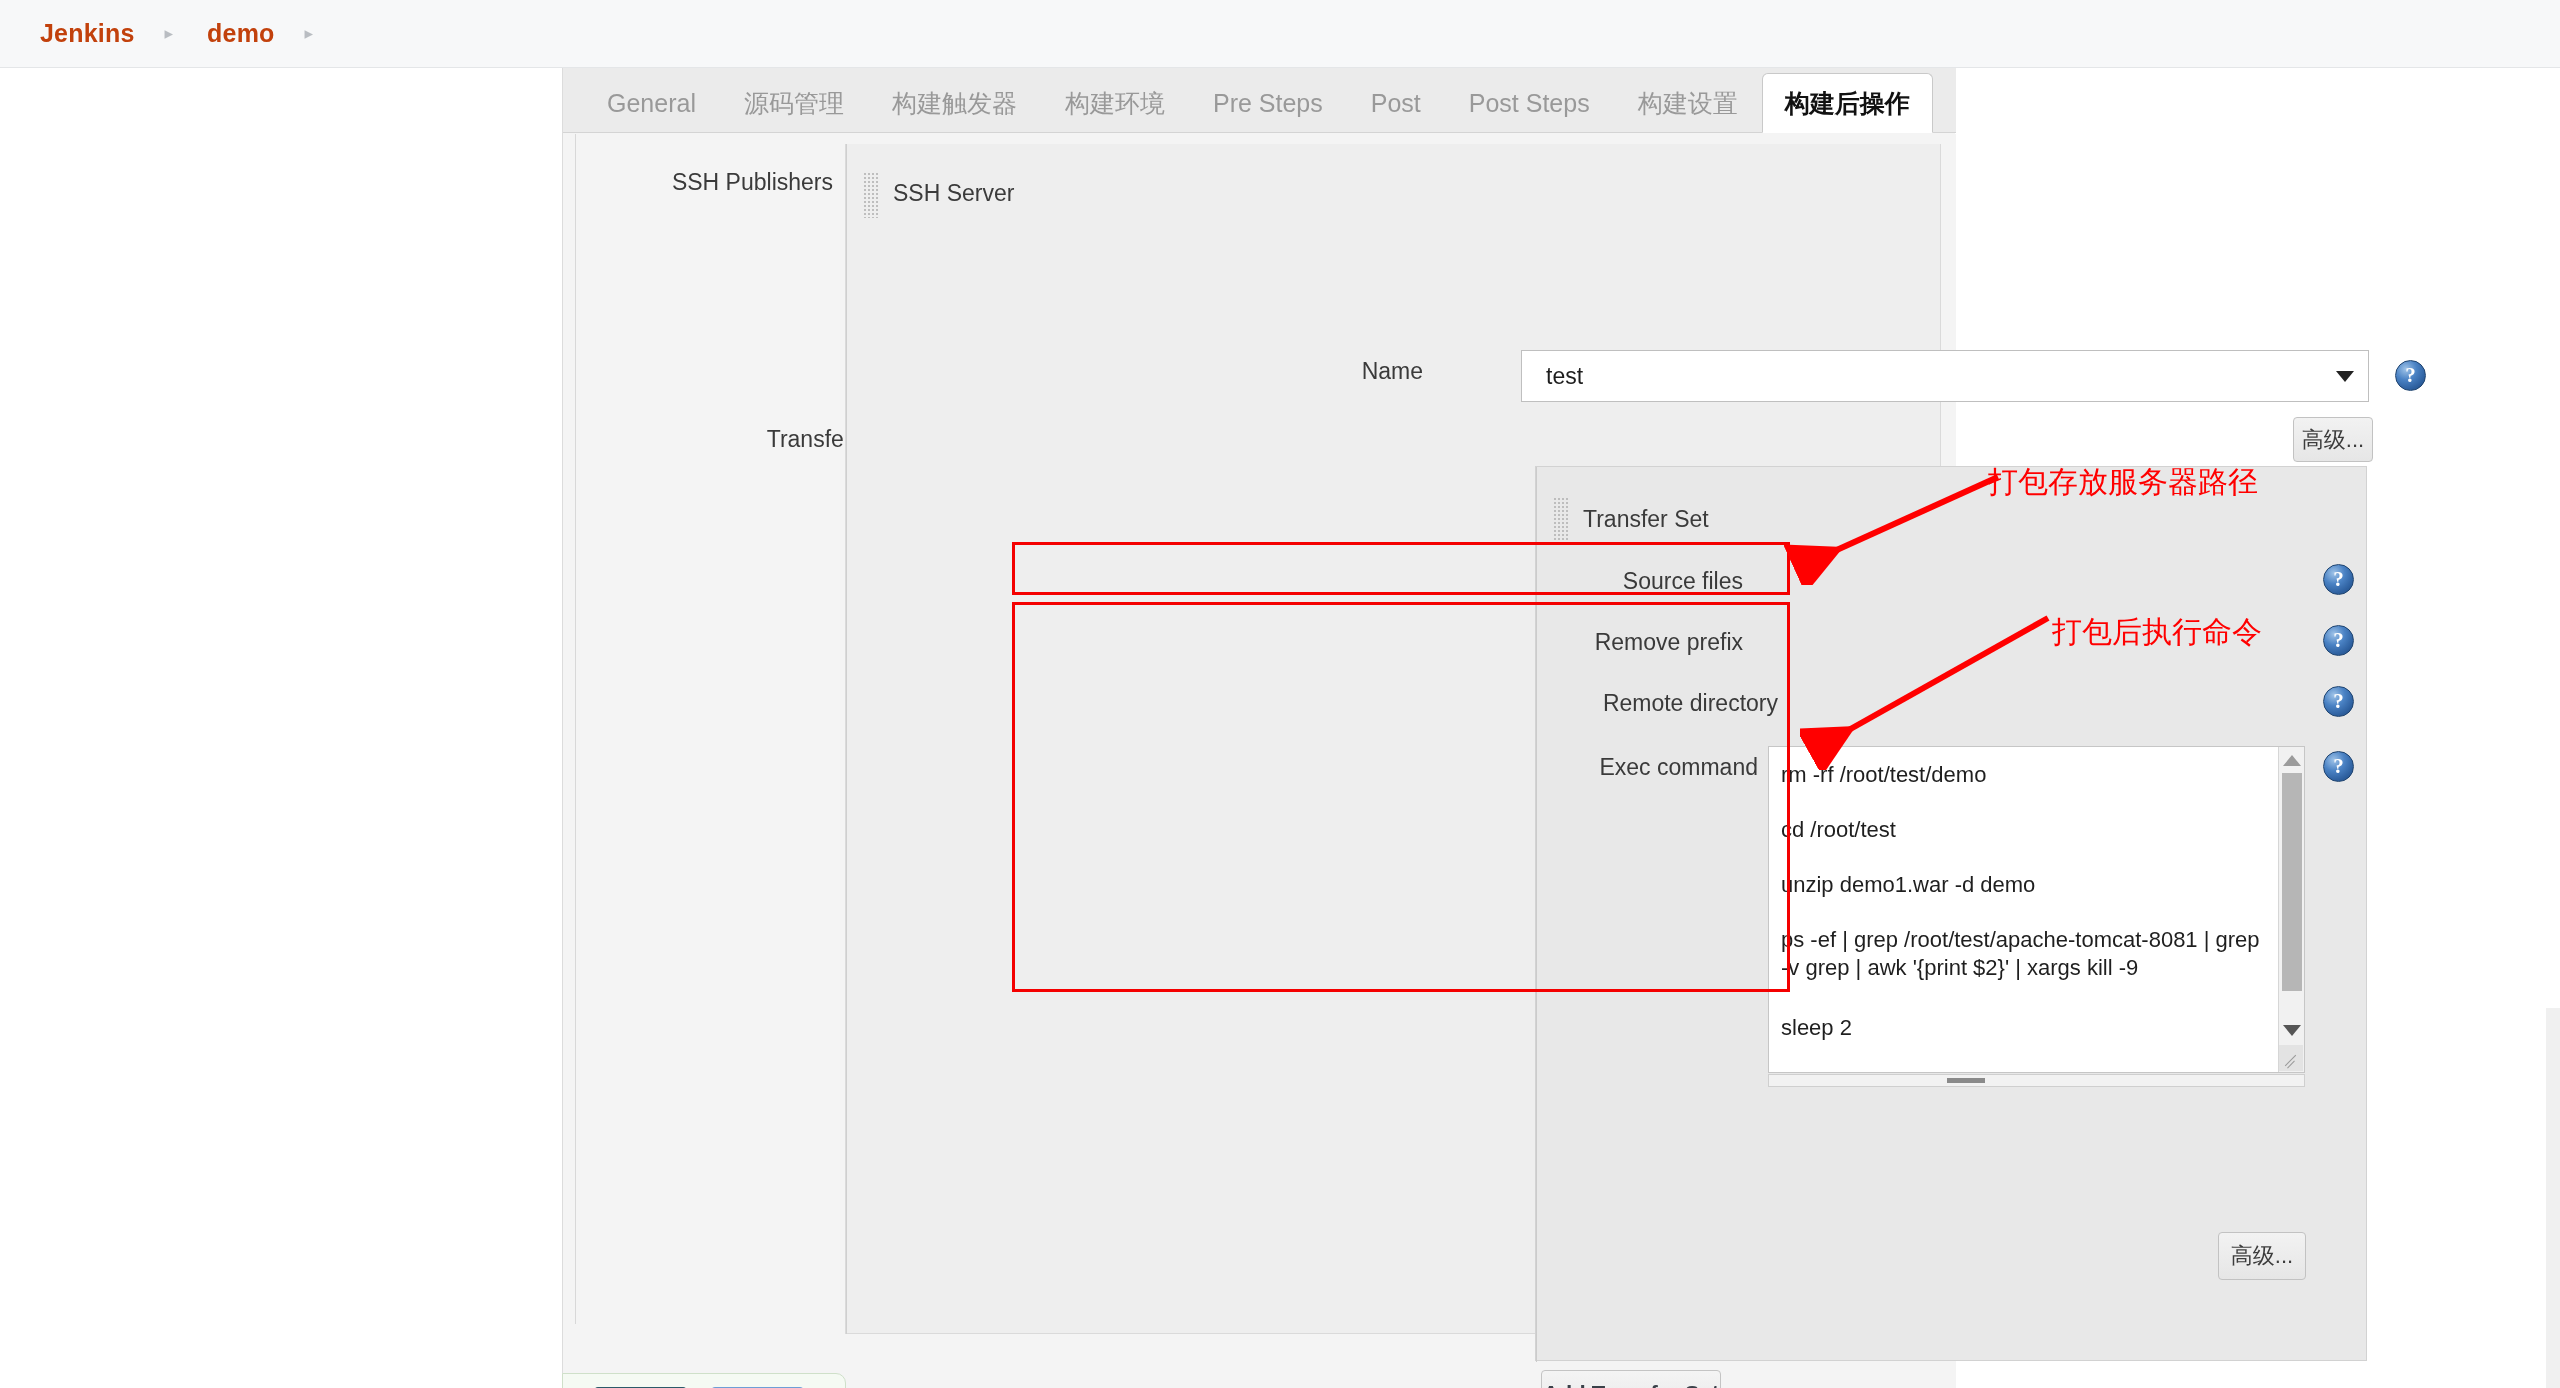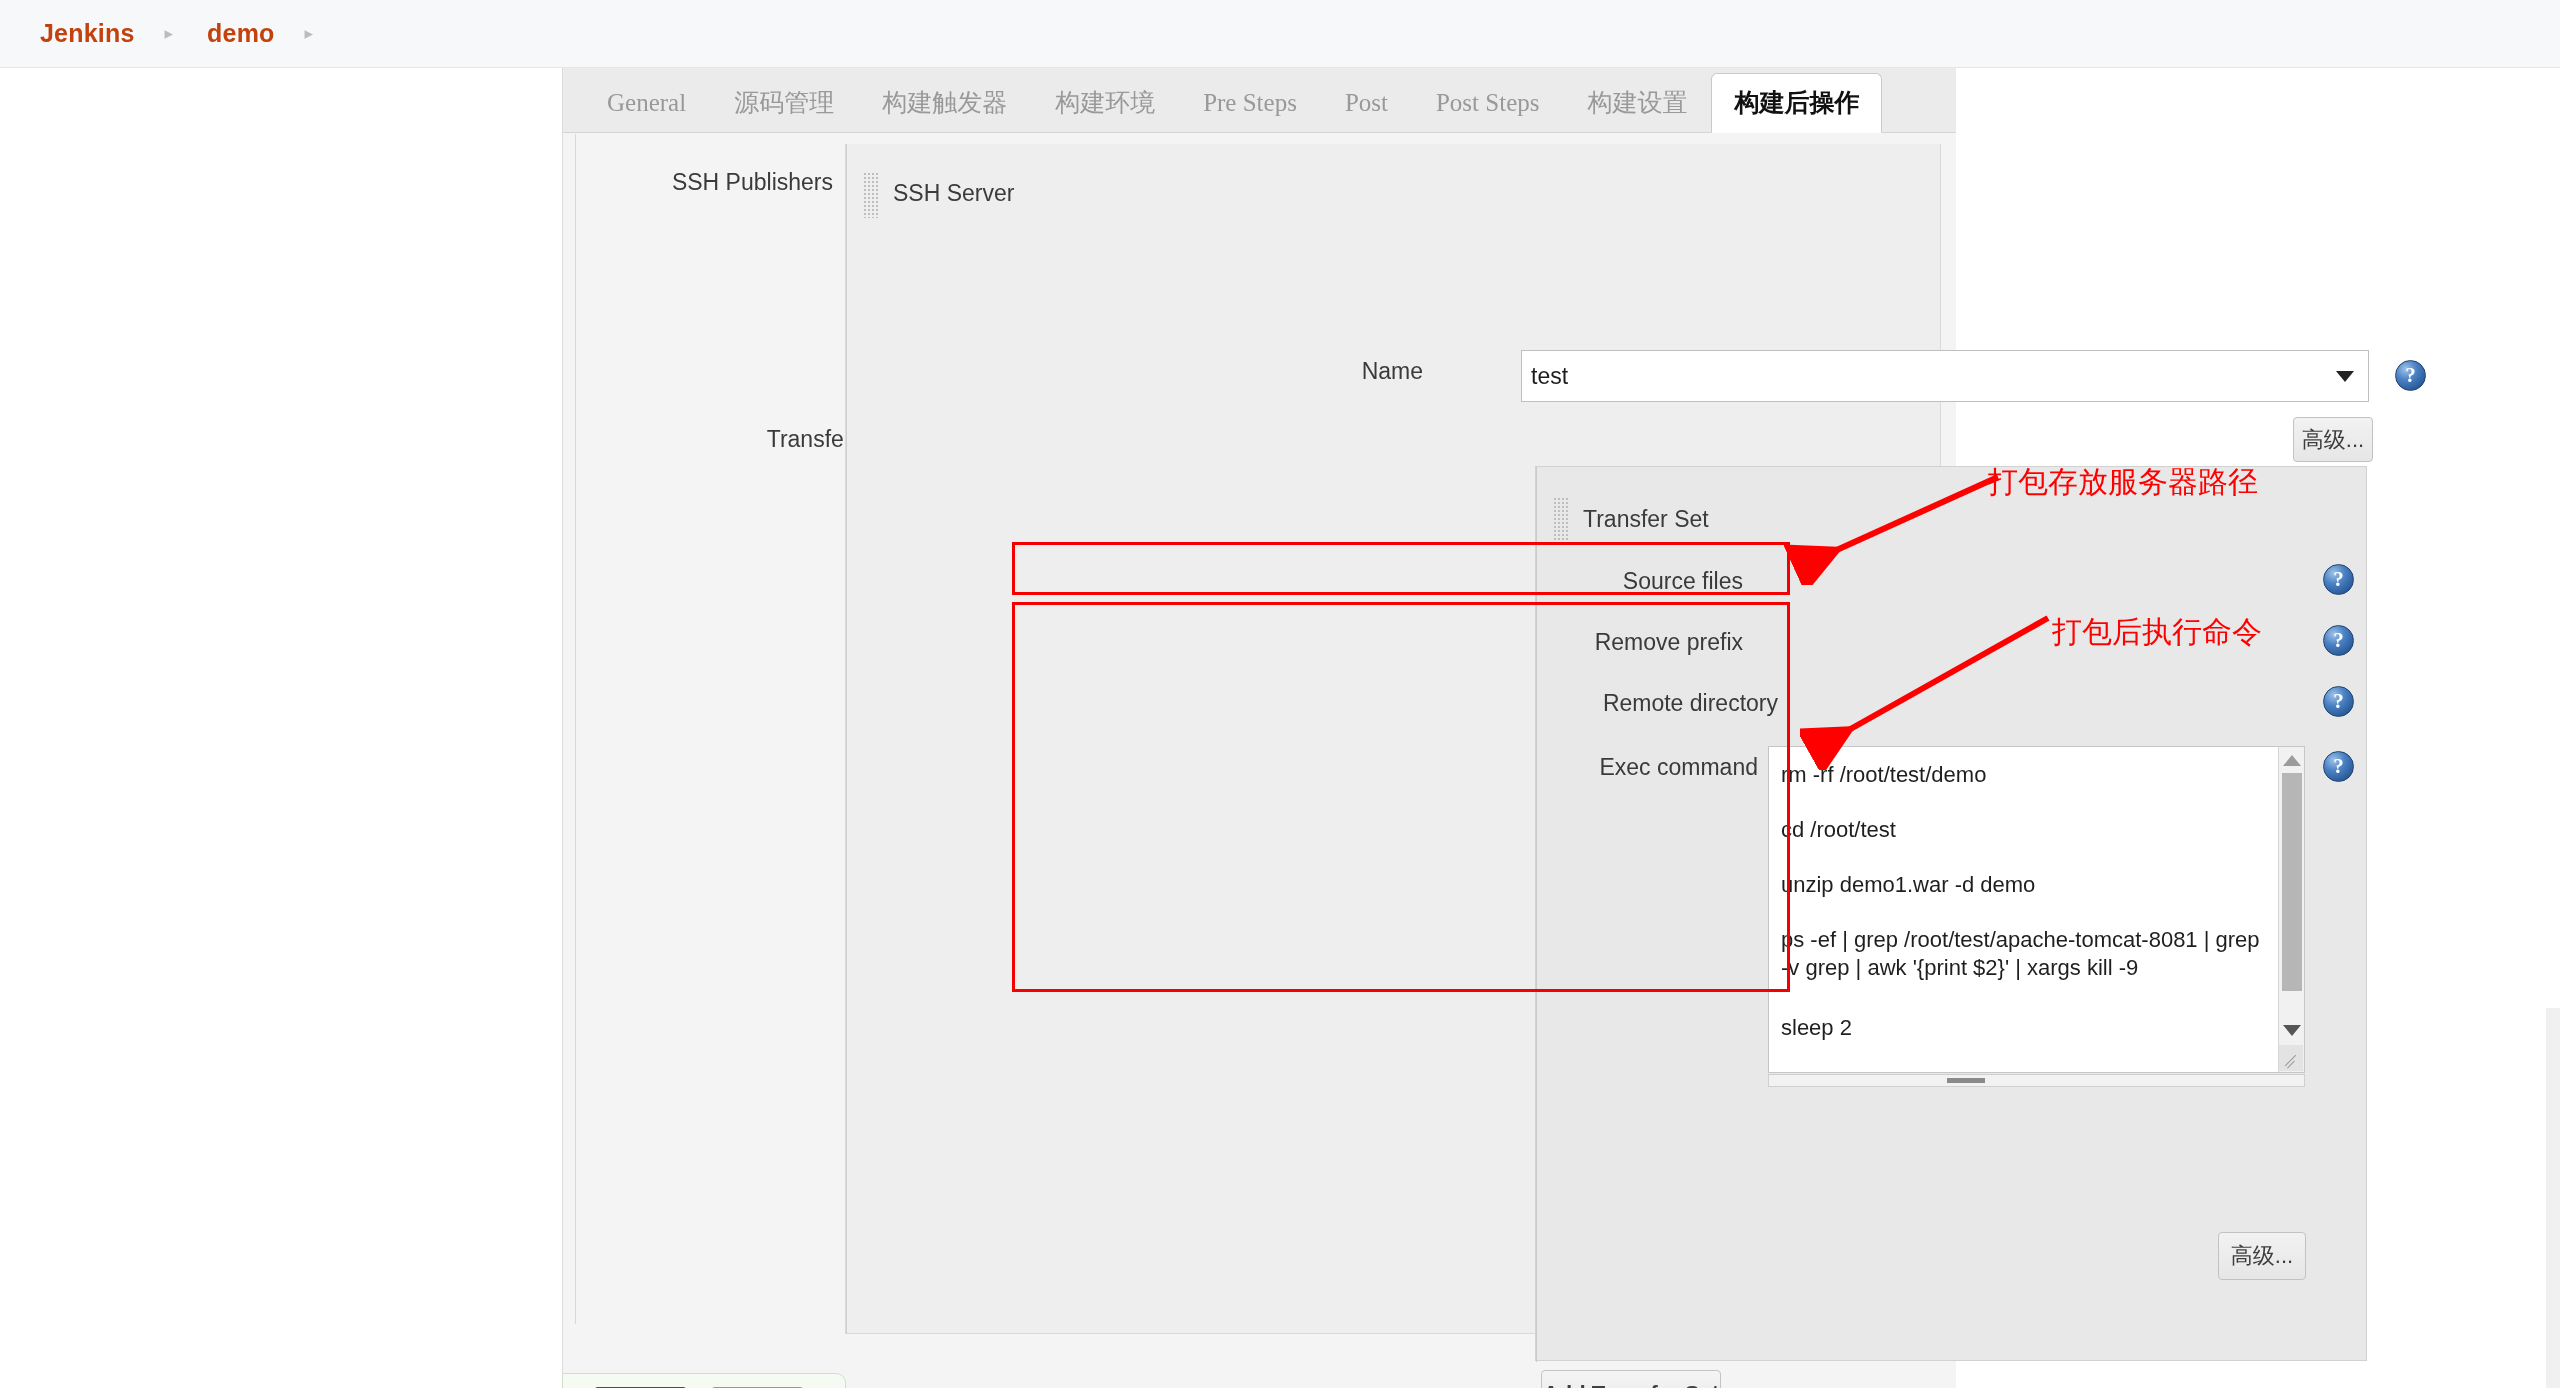--- a/index.html
+++ b/index.html
@@ -45,21 +45,20 @@
     border-left:1px solid #dcdcdc;
   }
 
   
   #tab-bar {
     position:absolute; left:0px; top:0px; width:1393px; height:65px;
     background:#ebebeb;
     border-bottom:1px solid #d4d4d4;
     display:flex; align-items:flex-end;
     padding-left:20px;
-    font-family:Liberation Serif, serif;
   }
   .tab {
     font-size:25px; color:#999999;
     padding:0 24px; height:58px; line-height:58px;
     cursor:pointer; white-space:nowrap;
   }
   .tab.active {
     background:#ffffff; color:#111111; font-weight:bold;
     border:1px solid #c9c9c9; border-bottom:1px solid #ffffff;
     border-radius:6px 6px 0 0;
@@ -146,21 +145,21 @@
     display:flex; align-items:center; justify-content:center;
     cursor:pointer;
   }
 
   
   #name-select {
     position:absolute; left:958px; top:216px; width:848px; height:52px;
     background:#ffffff; border:1px solid #bfbfbf;
     display:flex; align-items:center;
     font-size:23px; color:#1d1d1d;
-    padding-left:9px;
+    padding-left:24px;
     cursor:pointer;
   }
   #name-caret {
     position:absolute; right:14px; top:20px;
     width:0; height:0;
     border-left:9px solid transparent; border-right:9px solid transparent;
     border-top:11px solid #222222;
   }
 
   

